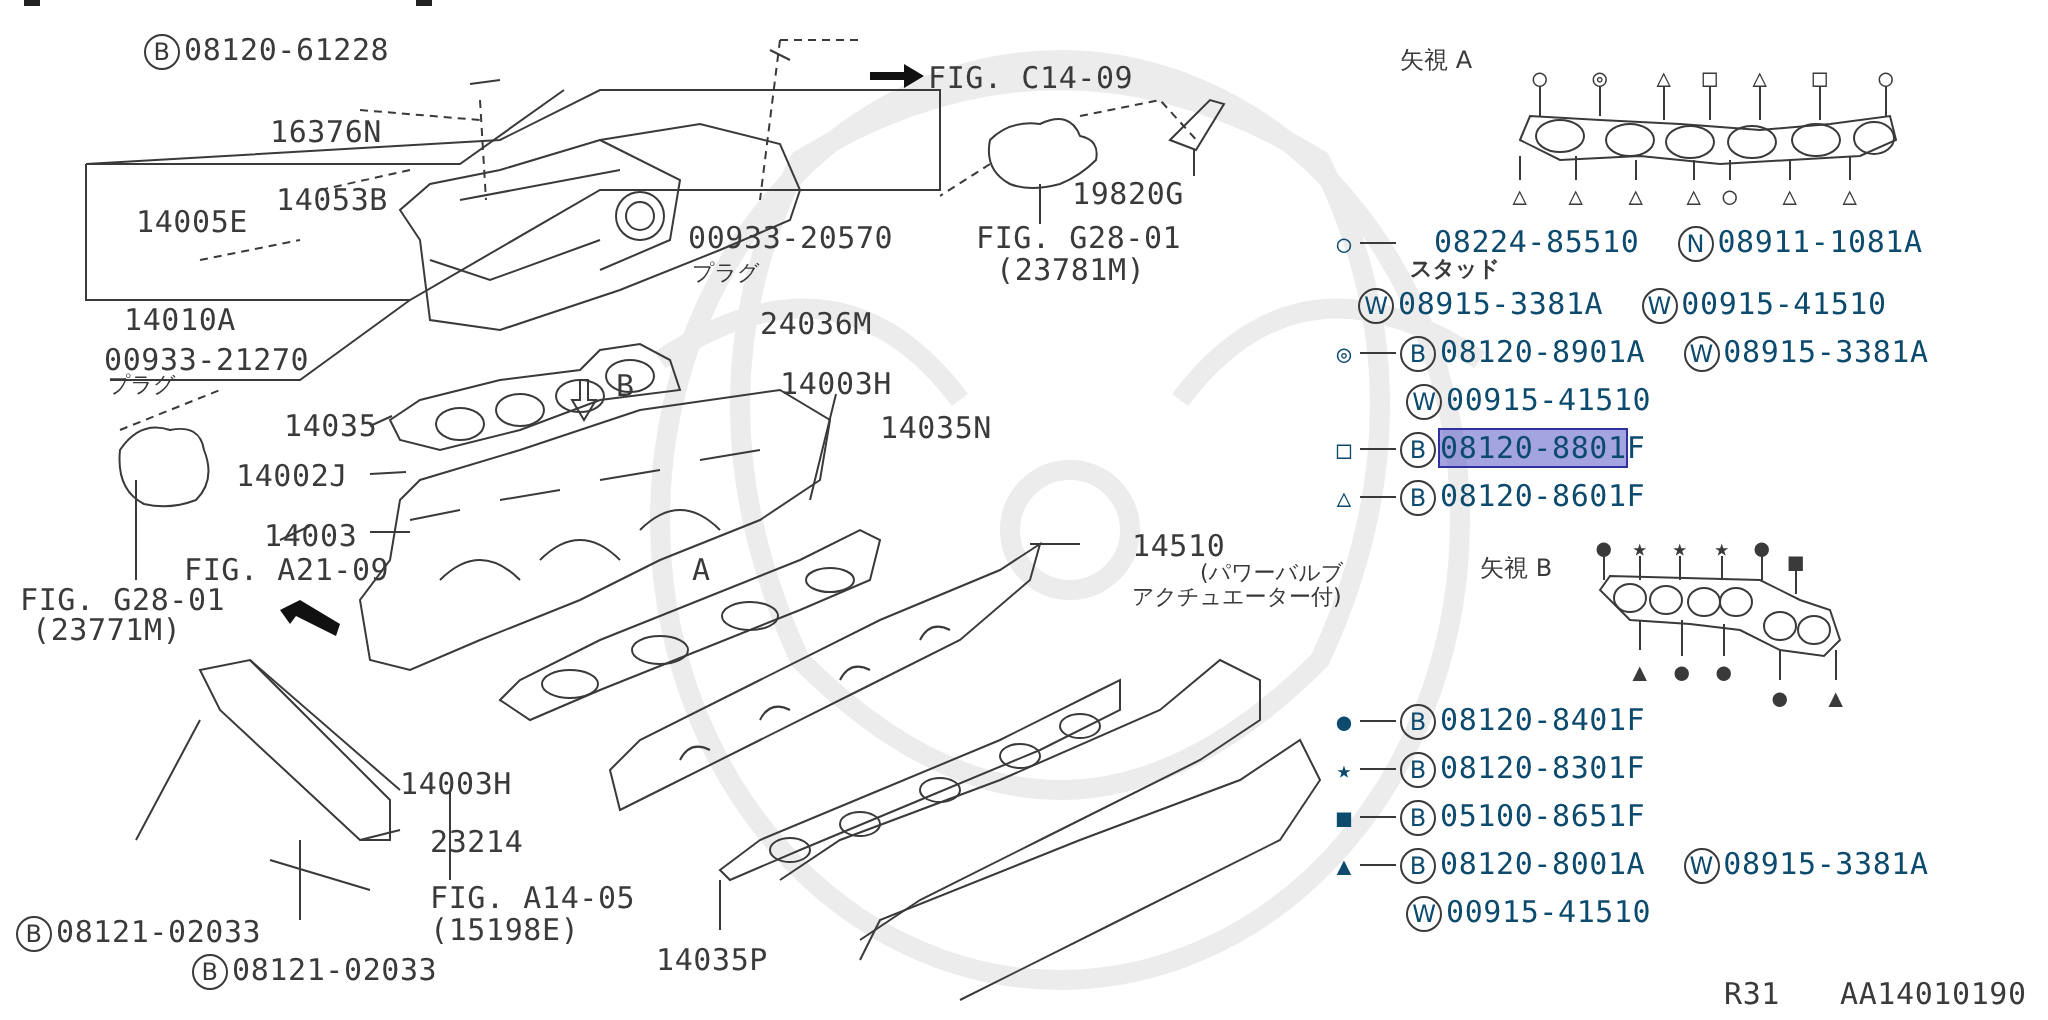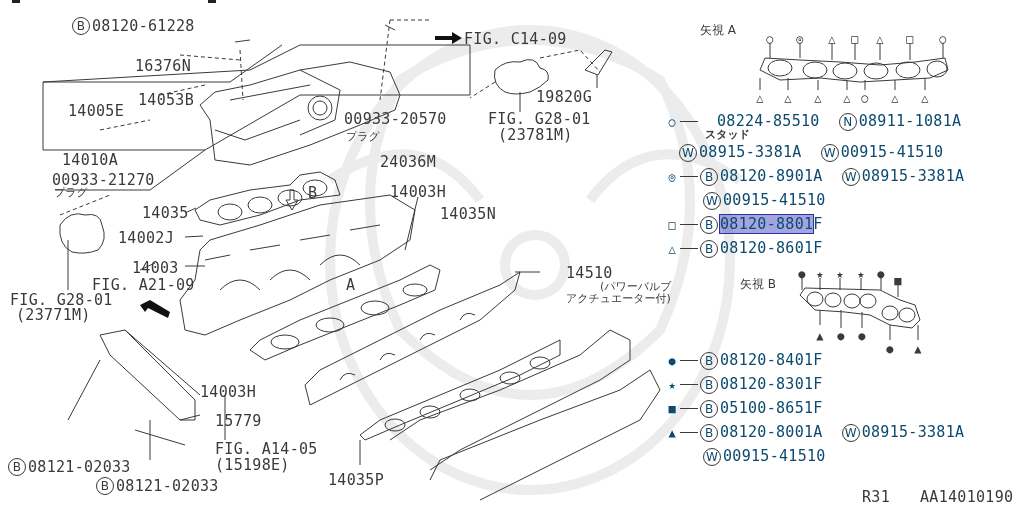--- a/index.html
+++ b/index.html
@@ -170,21 +170,21 @@
 <div class="lbl" style="left:92px;top:277px;">FIG. A21-09</div>
 <div class="lbl" style="left:10px;top:292px;">FIG. G28-01</div>
 <div class="lbl" style="left:16px;top:307px;">(23771M)</div>
 <div class="lbl" style="left:390px;top:184px;">14003H</div>
 <div class="lbl" style="left:440px;top:206px;">14035N</div>
 <div class="lbl" style="left:346px;top:277px;">A</div>
 <div class="lbl" style="left:540px;top:265px;margin-left:26px;">14510</div>
 <div class="jp" style="left:556px;top:281px;margin-left:44px;">(パワーバルブ</div>
 <div class="jp" style="left:566px;top:293px;">アクチュエーター付)</div>
 <div class="lbl" style="left:200px;top:384px;">14003H</div>
-<div class="lbl" style="left:215px;top:413px;">15779</div>
+<div class="lbl" style="left:215px;top:413px;">23214</div>
 <div class="lbl" style="left:215px;top:441px;">FIG. A14-05</div>
 <div class="lbl" style="left:215px;top:457px;">(15198E)</div>
 <div class="lbl" style="left:8px;top:458px;"><span class="circ">B</span><span class="code">08121-02033</span></div>
 <div class="lbl" style="left:96px;top:477px;"><span class="circ">B</span><span class="code">08121-02033</span></div>
 <div class="lbl" style="left:328px;top:472px;">14035P</div>
 
 <div class="jp" style="left:700px;top:24px;font-size:12px;">矢視 A</div>
 <div>
   <span class="lbl sym" style="left:763px;top:31px;">○</span>
   <span class="lbl sym" style="left:793px;top:31px;">◎</span>

